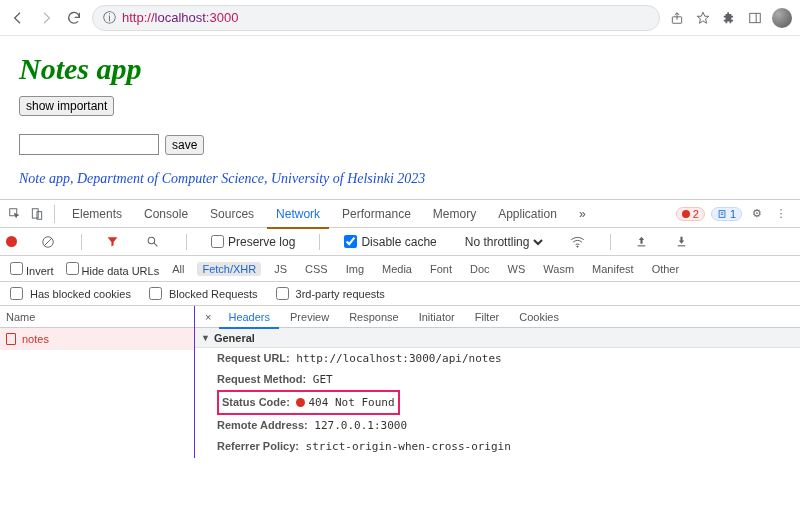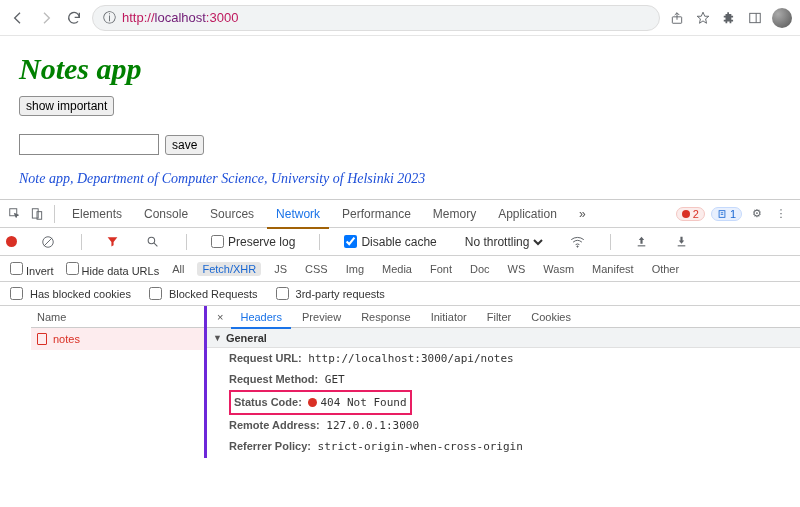--- a/index.html
+++ b/index.html
@@ -45,21 +45,21 @@
 
   .dt-row3 { display:flex; align-items:center; height:26px; padding:0 6px; gap:8px; border-bottom:1px solid #d0d0d0; flex-wrap:nowrap; overflow:hidden; font-size:11px; }
   .dt-row3 .filter { width:150px; height:18px; border:1px solid #ccc; padding:0 4px; font-size:11px; color:#9aa0a6; }
   .rtype { padding:1px 5px; color:#555; cursor:pointer; }
   .rtype.sel { background:#e5e5e5; color:#1967d2; border-radius:3px; }
 
   .dt-row4 { display:flex; align-items:center; height:24px; padding:0 6px; gap:14px; border-bottom:1px solid #d0d0d0; font-size:11px; }
   .dt-row4 label { display:flex; align-items:center; gap:4px; }
 
   .dt-body { display:flex; height:152px; }
-  .dt-left { width:176px; border-right:3px solid #6d28d9;margin-left:31px; }
+  .dt-left { width:195px; border-right:1px solid #6d28d9; }
   .dt-left-hd { height:22px; border-bottom:1px solid #ccc; display:flex; align-items:center; padding:0 6px; font-size:11px; color:#555; }
   .dt-left-row { height:22px; display:flex; align-items:center; padding:0 6px; gap:6px; background:#fdecee; color:#d93025; font-size:11px; }
   .doc-ico { width:10px; height:12px; border:1px solid #d93025; border-radius:1px; }
 
   .dt-right { flex:1; display:flex; flex-direction:column; }
   .detail-tabs { height:22px; border-bottom:1px solid #ccc; display:flex; align-items:center; padding:0 4px; gap:2px; font-size:11px; }
   .detail-tabs .x { padding:0 6px; color:#555; }
   .detail-tabs .dtab { padding:0 9px; color:#555; height:22px; display:flex; align-items:center; cursor:pointer; }
   .detail-tabs .dtab.sel { color:#1a73e8; border-bottom:2px solid #1a73e8; position:relative; top:1px; }
 

